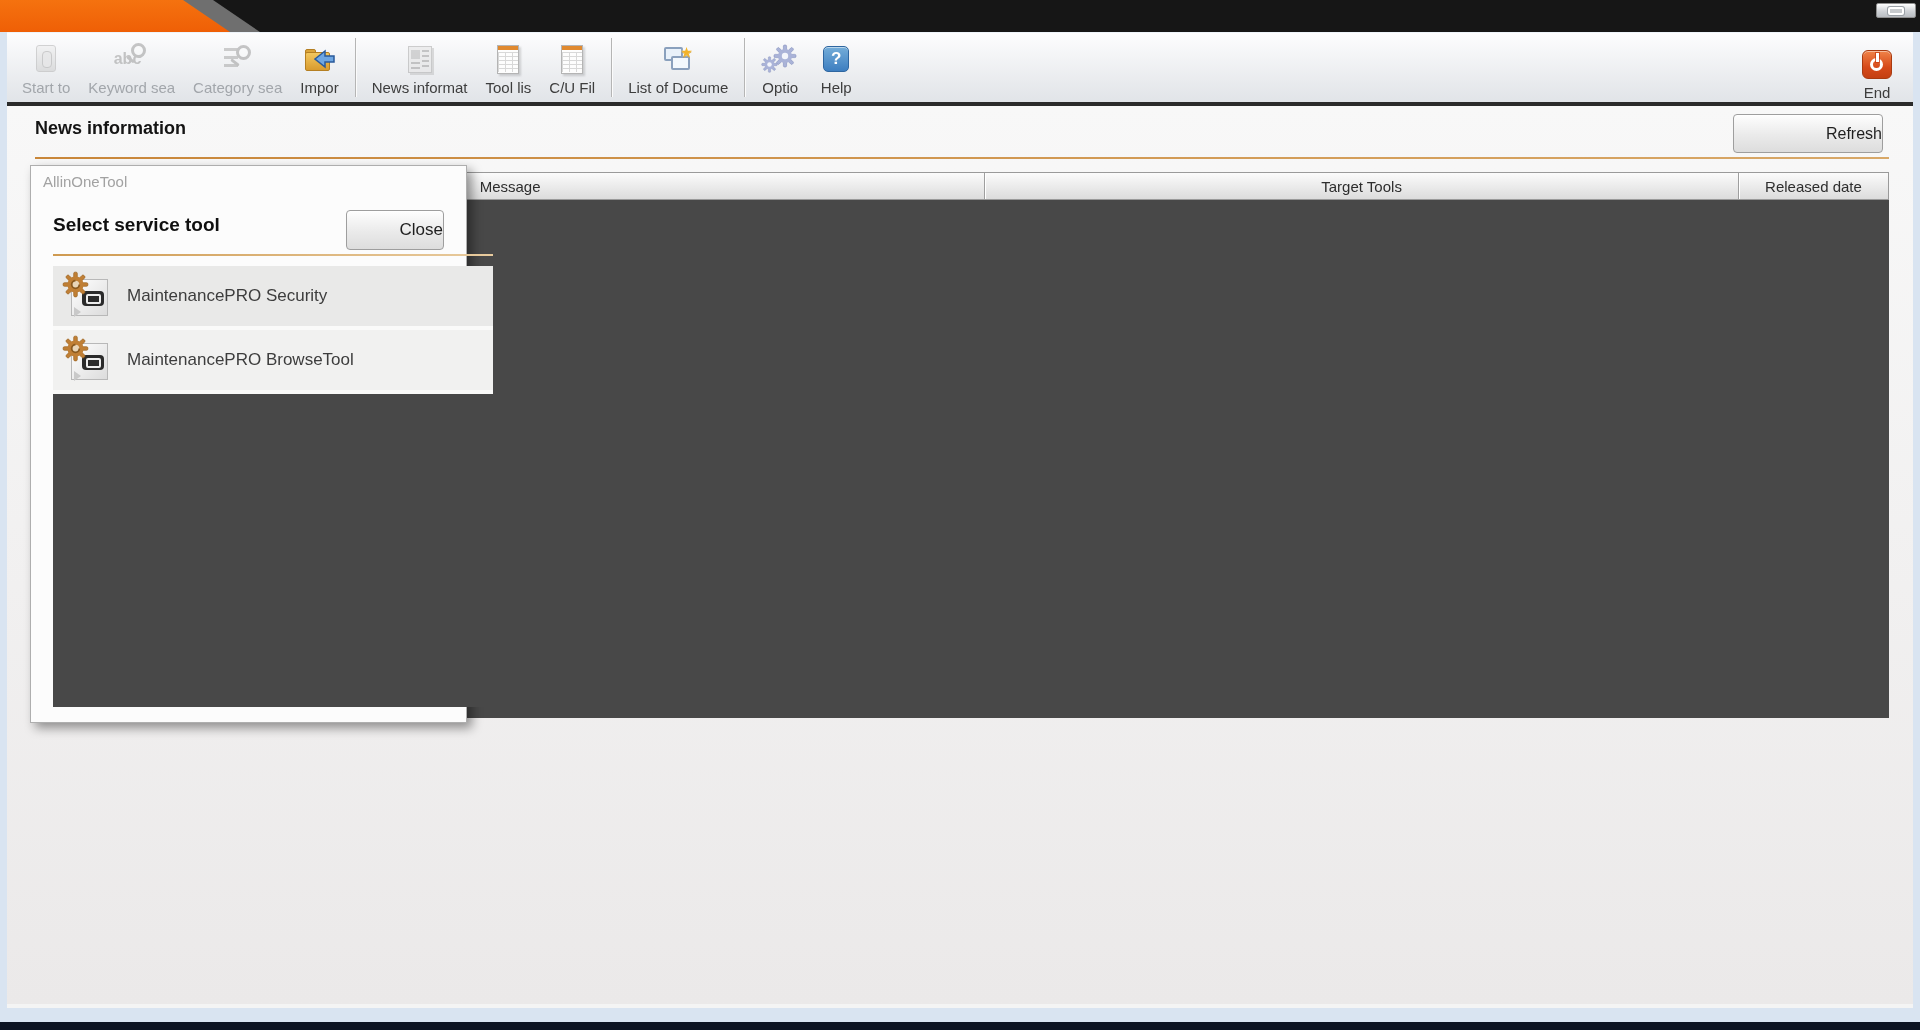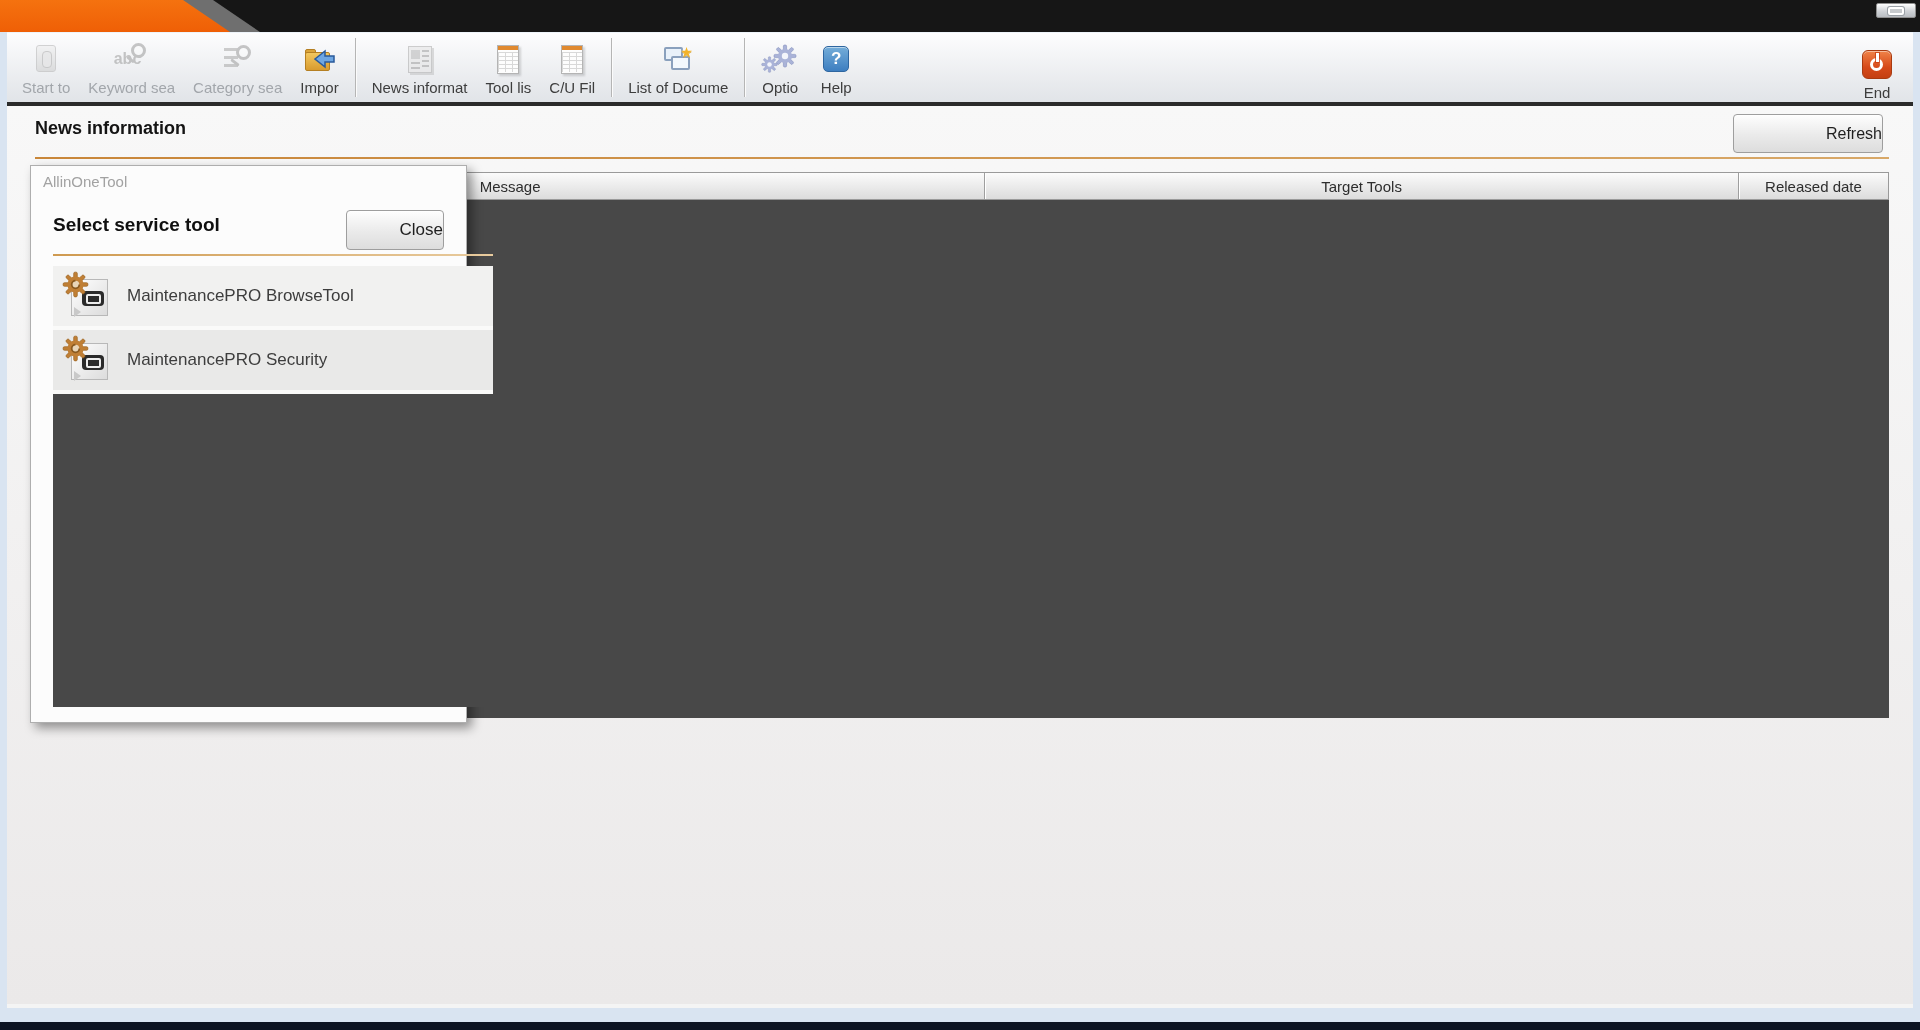--- a/index.html
+++ b/index.html
@@ -297,20 +297,41 @@
 
         <div class="dialog">
           <div class="dlg-title">AllinOneTool</div>
           <div class="dlg-head">Select service tool</div>
           <div class="btn close-btn">Close</div>
           <div class="dlg-rule"></div>
 
           <div class="svc-list">
 
 
+            <div class="svc-item alt">
+              <div class="tool-icon">
+                <div class="plate">
+                    <div class="device"></div>
+                    <div class="chev"></div>
+                  </div>
+                <svg class="gear-pos" width="27" height="27" viewBox="0 0 24 24">
+                  <g fill="#c07f35" stroke="#9a621f" stroke-width="0.6">
+                    <rect x="10.4" y="1" width="3.2" height="22" rx="1.2"></rect>
+                    <rect x="10.4" y="1" width="3.2" height="22" rx="1.2" transform="rotate(45 12 12)"></rect>
+                    <rect x="10.4" y="1" width="3.2" height="22" rx="1.2" transform="rotate(90 12 12)"></rect>
+                    <rect x="10.4" y="1" width="3.2" height="22" rx="1.2" transform="rotate(135 12 12)"></rect>
+                    <circle cx="12" cy="12" r="7.2" stroke="none"></circle>
+                  </g>
+                  <circle cx="12" cy="12" r="3.4" fill="#e8d5b8"></circle>
+                  <path d="M12 8.6 a3.4 3.4 0 1 0 3.4 3.4" fill="none" stroke="#8a5a20" stroke-width="1.6"></path>
+                </svg>
+              </div>
+              <div class="svc-label">MaintenancePRO Security</div>
+            </div>
+
             <div class="svc-item">
               <div class="tool-icon">
                 <div class="plate">
                     <div class="device"></div>
                     <div class="chev"></div>
                   </div>
                 <svg class="gear-pos" width="27" height="27" viewBox="0 0 24 24">
                   <g fill="#c07f35" stroke="#9a621f" stroke-width="0.6">
                     <rect x="10.4" y="1" width="3.2" height="22" rx="1.2"></rect>
                     <rect x="10.4" y="1" width="3.2" height="22" rx="1.2" transform="rotate(45 12 12)"></rect>
@@ -318,40 +339,19 @@
                     <rect x="10.4" y="1" width="3.2" height="22" rx="1.2" transform="rotate(135 12 12)"></rect>
                     <circle cx="12" cy="12" r="7.2" stroke="none"></circle>
                   </g>
                   <circle cx="12" cy="12" r="3.4" fill="#e8d5b8"></circle>
                   <path d="M12 8.6 a3.4 3.4 0 1 0 3.4 3.4" fill="none" stroke="#8a5a20" stroke-width="1.6"></path>
                 </svg>
               </div>
               <div class="svc-label">MaintenancePRO BrowseTool</div>
             </div>
 
-            <div class="svc-item alt">
-              <div class="tool-icon">
-                <div class="plate">
-                    <div class="device"></div>
-                    <div class="chev"></div>
-                  </div>
-                <svg class="gear-pos" width="27" height="27" viewBox="0 0 24 24">
-                  <g fill="#c07f35" stroke="#9a621f" stroke-width="0.6">
-                    <rect x="10.4" y="1" width="3.2" height="22" rx="1.2"></rect>
-                    <rect x="10.4" y="1" width="3.2" height="22" rx="1.2" transform="rotate(45 12 12)"></rect>
-                    <rect x="10.4" y="1" width="3.2" height="22" rx="1.2" transform="rotate(90 12 12)"></rect>
-                    <rect x="10.4" y="1" width="3.2" height="22" rx="1.2" transform="rotate(135 12 12)"></rect>
-                    <circle cx="12" cy="12" r="7.2" stroke="none"></circle>
-                  </g>
-                  <circle cx="12" cy="12" r="3.4" fill="#e8d5b8"></circle>
-                  <path d="M12 8.6 a3.4 3.4 0 1 0 3.4 3.4" fill="none" stroke="#8a5a20" stroke-width="1.6"></path>
-                </svg>
-              </div>
-              <div class="svc-label">MaintenancePRO Security</div>
-            </div>
-
           </div>
         </div>
 
       </div>
     </div>
   </div>
 </div>
 
 </body></html>

